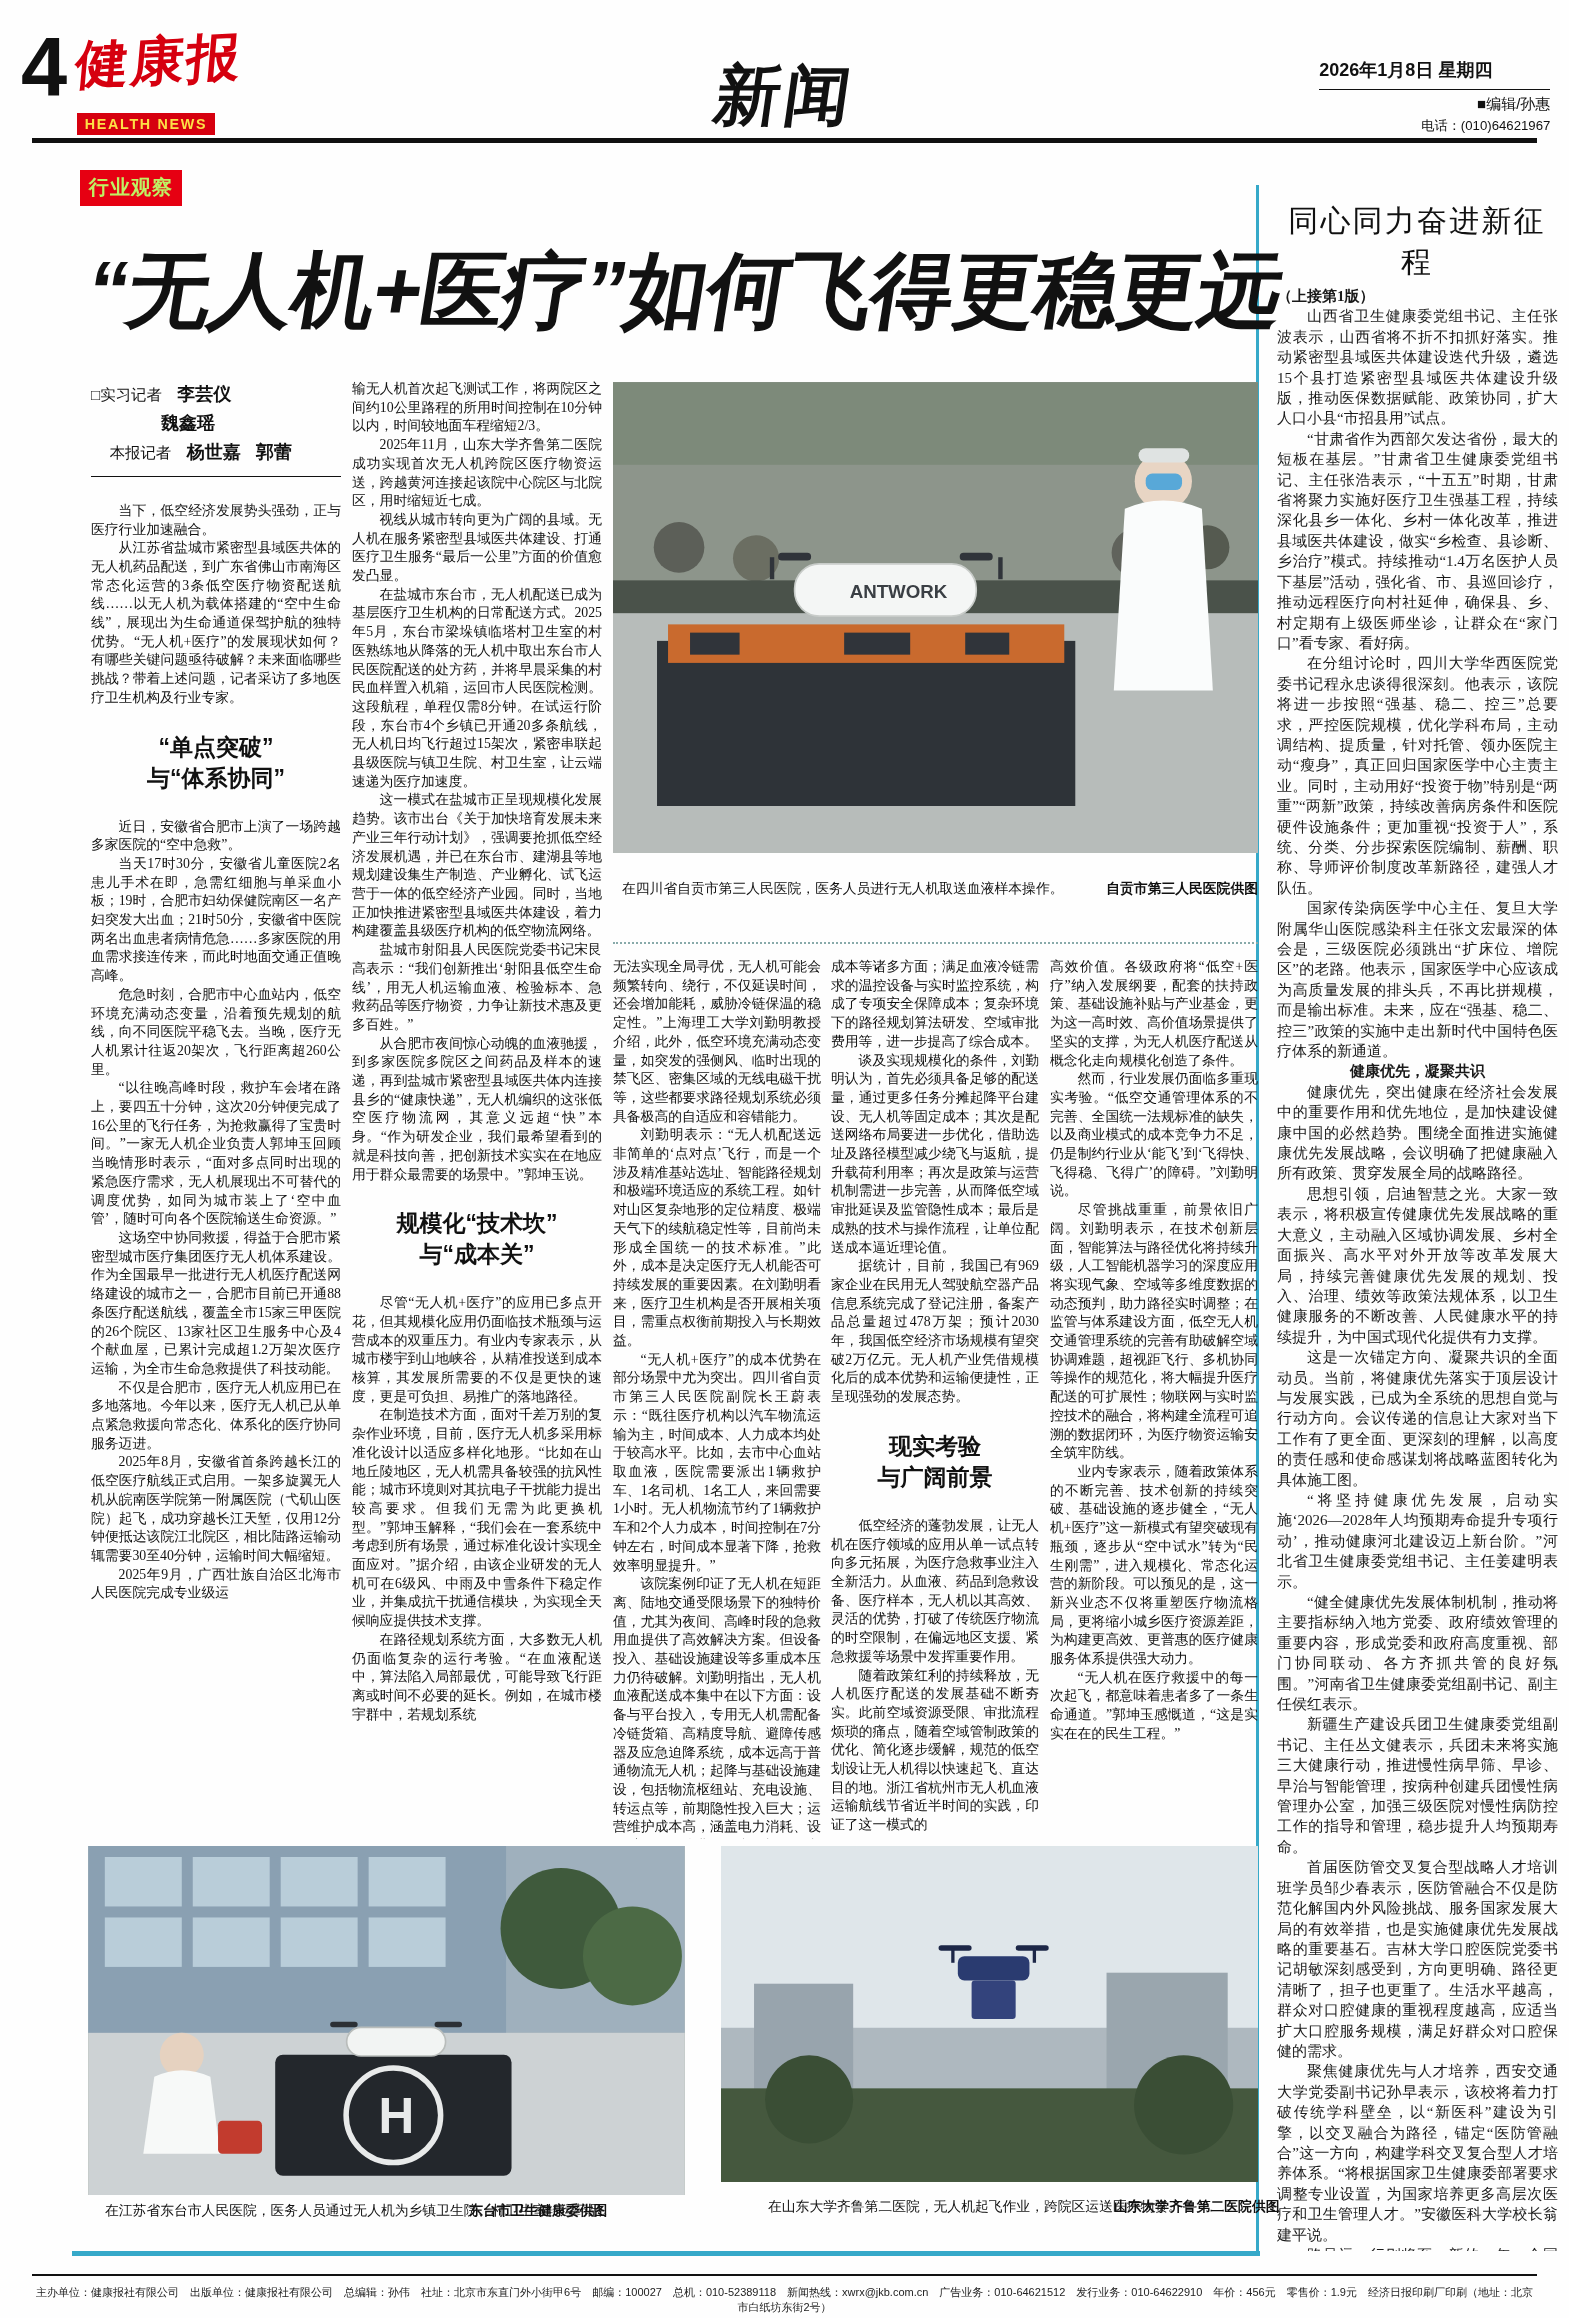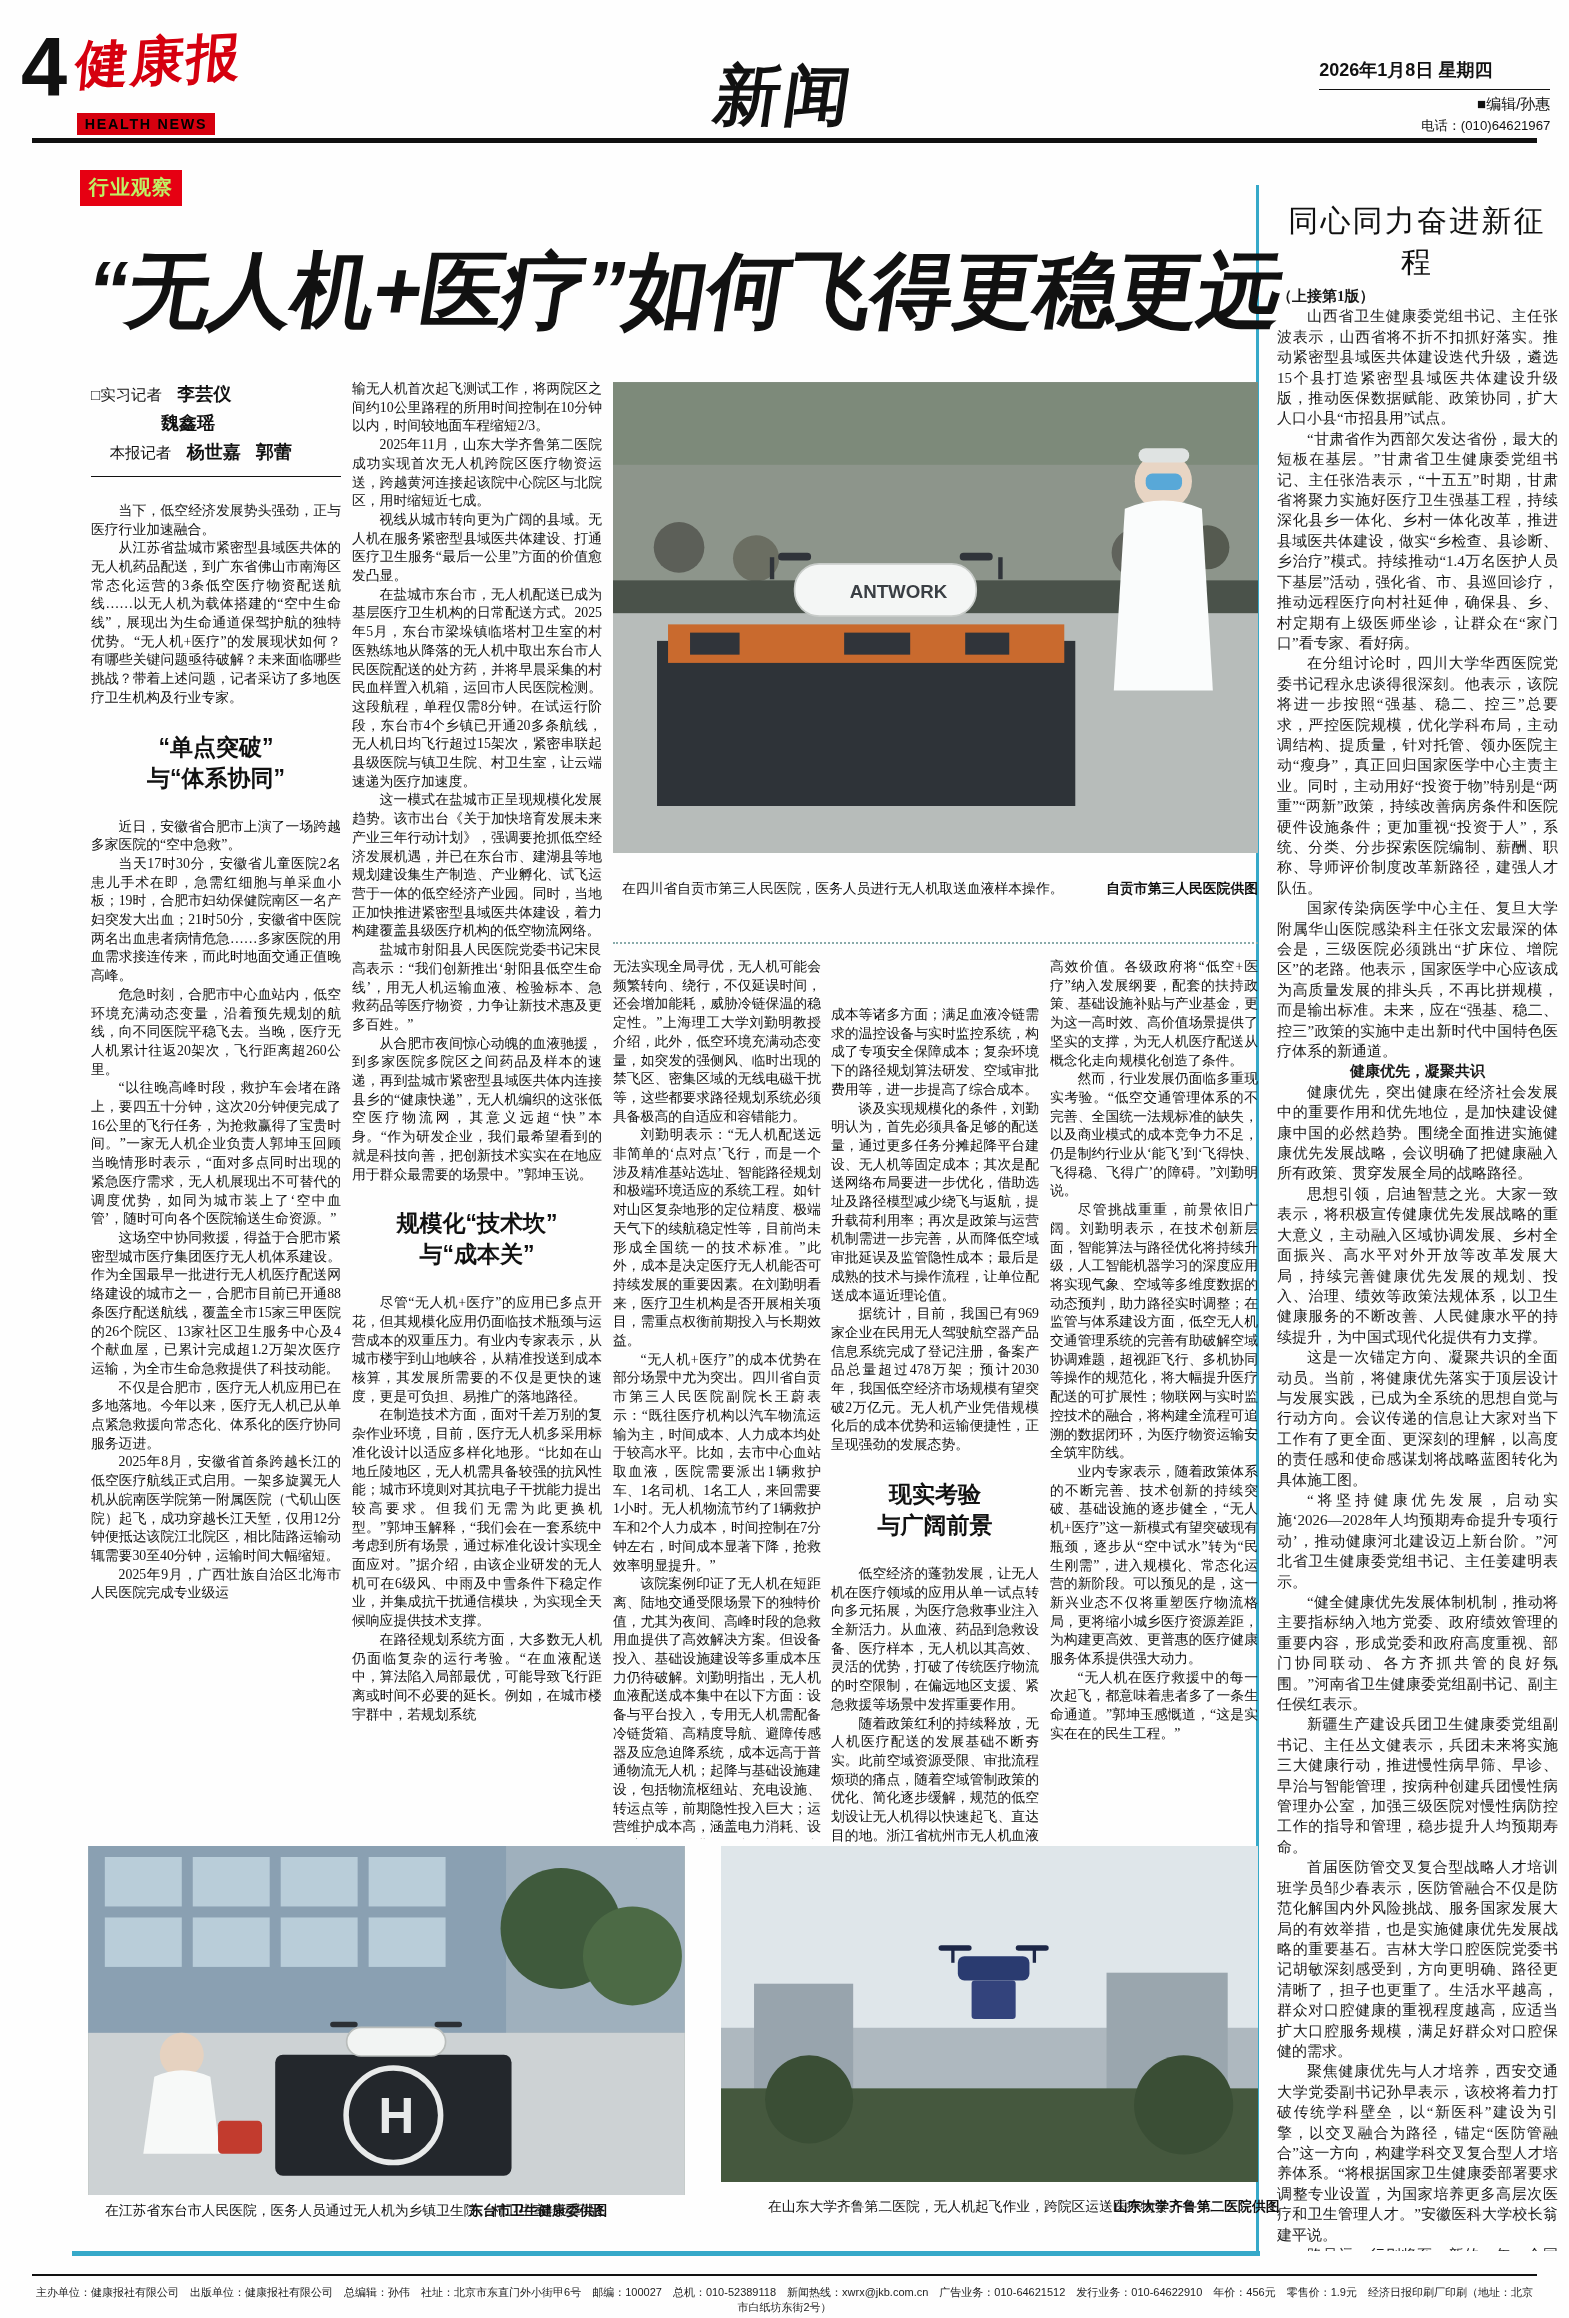--- a/index.html
+++ b/index.html
@@ -4,21 +4,21 @@
 <style>
   html,body{margin:0;padding:0;}
   body{
     width:1569px;height:2319px;position:relative;background:#fefefe;
     font-family:"Liberation Serif","DejaVu Serif",serif;color:#111;
   }
   .abs{position:absolute;}
   
   .page-num{left:21px;top:26.4px;font-size:83px;font-weight:bold;font-family:"Liberation Sans",sans-serif;line-height:1;}
   .logo{left:76px;top:32px;font-size:53px;font-weight:bold;color:#d6000f;transform:skewX(-8deg) rotate(-3deg);line-height:1.1;letter-spacing:2.2px;}
-  .logo-sub{left:77px;top:113px;width:138px;background:#d6000f;color:#000000;font-family:"Liberation Sans",sans-serif;
+  .logo-sub{left:77px;top:113px;width:138px;background:#d6000f;color:#fde047;font-family:"Liberation Sans",sans-serif;
     font-weight:bold;font-size:14.3px;text-align:center;padding:2.8px 0;letter-spacing:1.7px;}
   .section-title{left:0;top:51px;width:1569px;text-align:center;font-size:66px;font-weight:900;
     font-family:"Liberation Sans",sans-serif;transform:skewX(-8deg);letter-spacing:3.3px;}
   .hdr-right{right:18.7px;top:58px;width:231px;text-align:left;font-family:"Liberation Sans",sans-serif;}
   .hdr-date{font-size:18px;font-weight:bold;}
   .hdr-rule{border-top:1.7px solid #111;margin:6.6px 0 5.5px 0;}
   .hdr-editor{font-size:15px;text-align:right;}
   .hdr-phone{font-size:13.2px;text-align:right;margin-top:3.3px;}
   .top-rule{left:32px;top:138px;width:1505px;height:5px;background:#111;}
   
@@ -28,21 +28,21 @@
     font-weight:bold;font-size:20px;padding:4.4px 8.8px;letter-spacing:1.1px;}
   .headline{left:88px;top:236px;width:1169px;text-align:center;font-size:83px;font-weight:900;
     font-family:"Liberation Sans",sans-serif;transform:skewX(-9deg);letter-spacing:-1.1px;white-space:nowrap;}
   
   .col{overflow:hidden;text-align:justify;}
   .col p{margin:0;font-size:13.8px;line-height:18.7px;text-indent:2em;}
   .col p.cont{text-indent:0;}
   .col1{left:91px;top:380px;width:250px;height:1464px;}
   .col2{left:352px;top:380px;width:250px;height:1464px;}
   .col3{left:613px;top:958px;width:208px;height:881px;}
-  .col4{left:831px;top:958px;width:208px;height:881px;margin-top:48px;}
+  .col4{left:831px;top:958px;width:208px;height:881px;}
   .col5{left:1050px;top:958px;width:208px;height:859px;}
   .subhead{font-family:"Liberation Sans",sans-serif;font-weight:bold;font-size:23px;line-height:31px;
     text-align:center;margin:24px 0;}
   .byline{font-size:15.4px;line-height:29px;text-indent:0;}
   .byline .nm{font-weight:bold;font-size:18px;font-family:"Liberation Sans",sans-serif;}
   .byline-rule{border-top:1.7px solid #111;margin:8.8px 0 25px 0;}
   .ind1{padding-left:70px;}
   .ind2{padding-left:18.7px;}
   
   .photo{background:#b9c0bb;overflow:hidden;}

